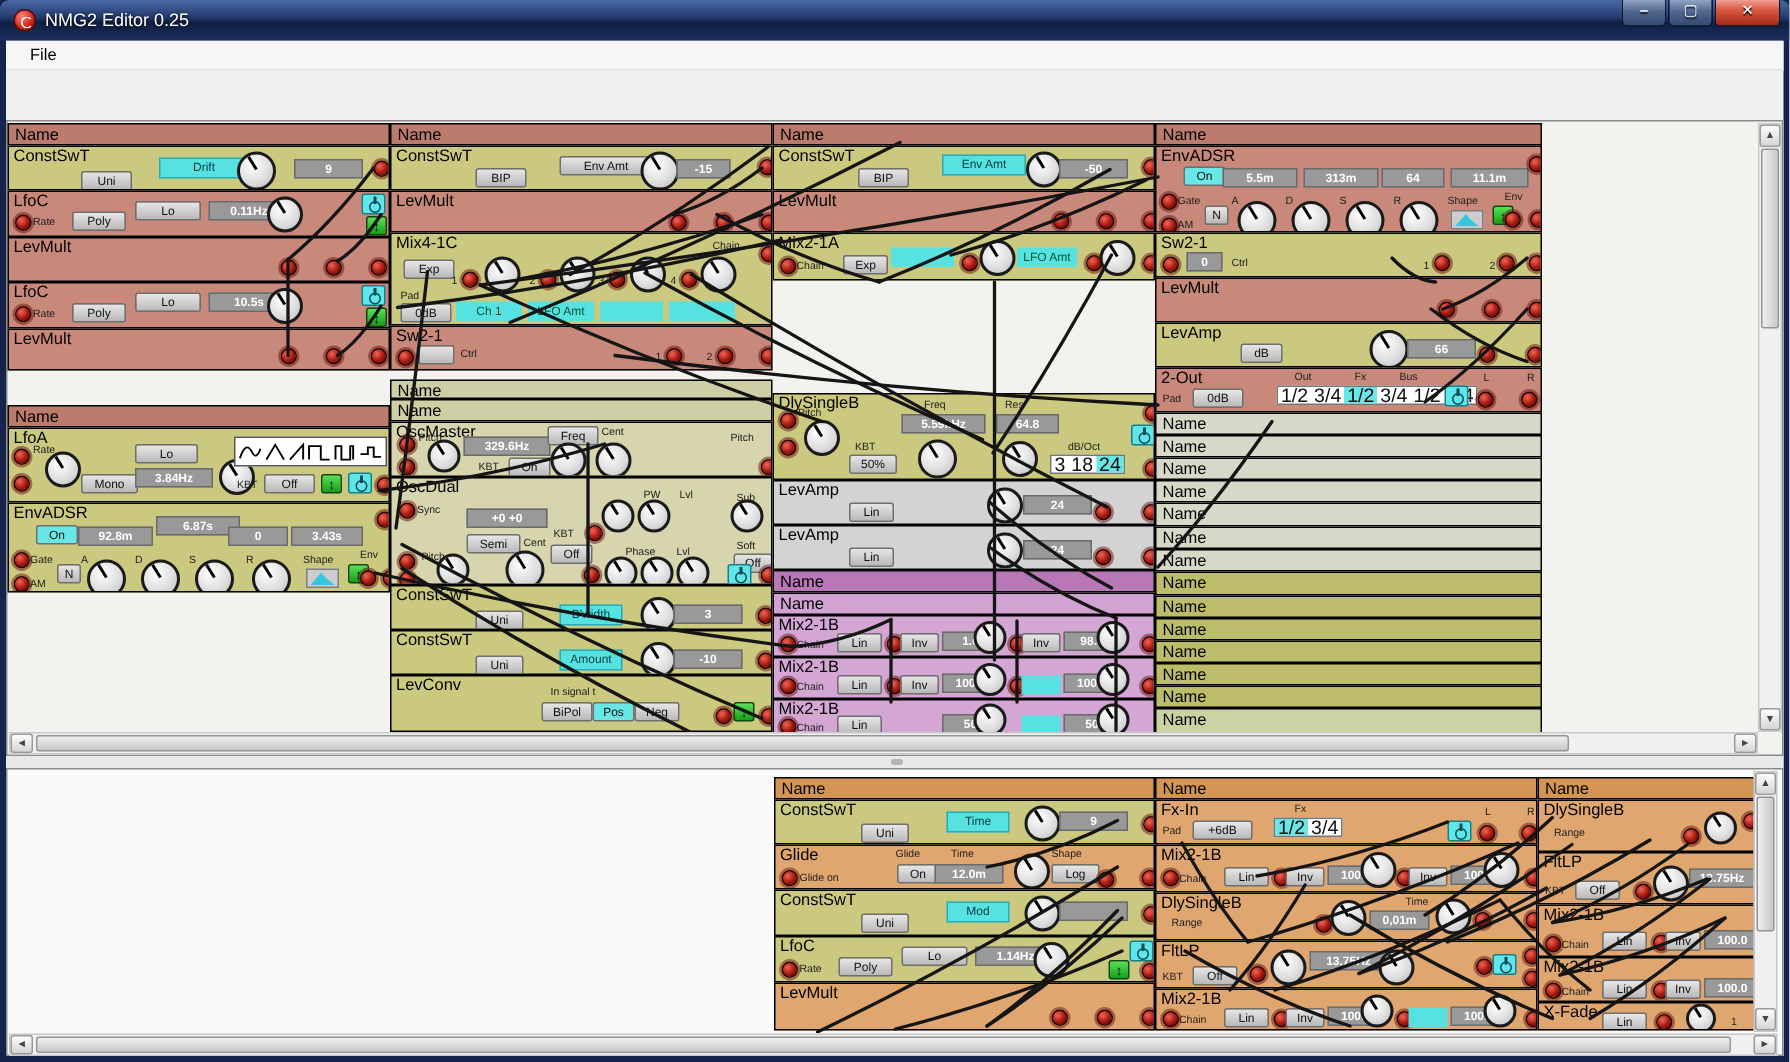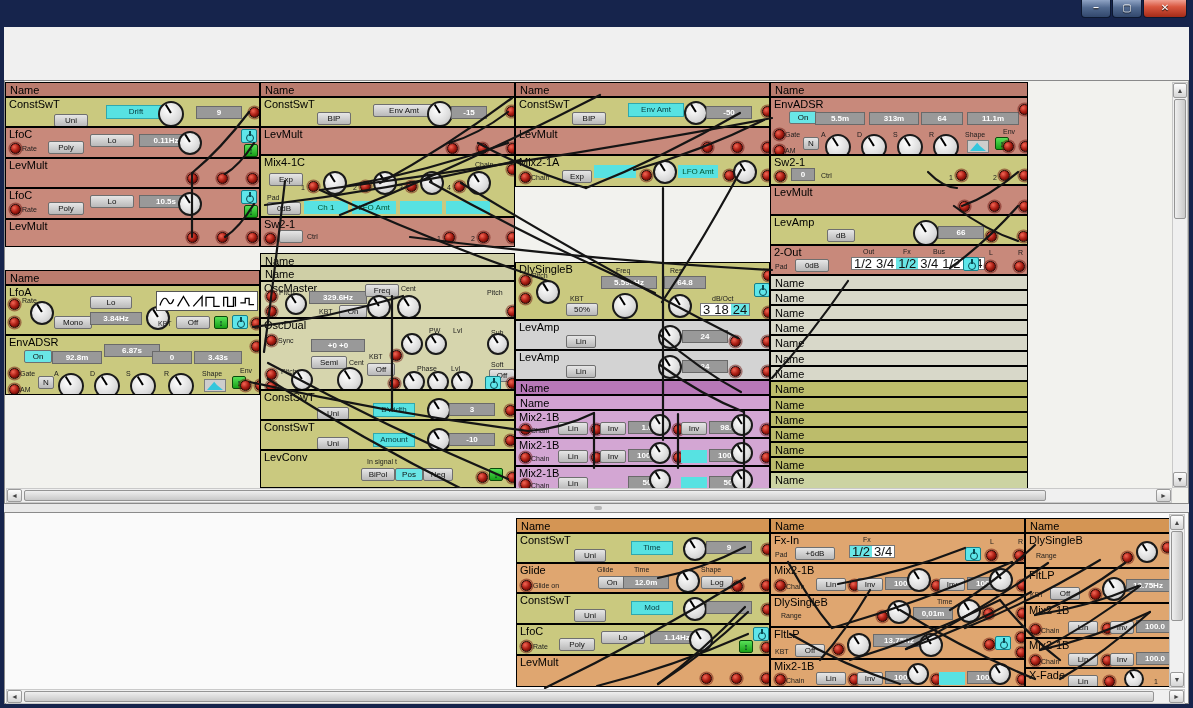--- a/index.html
+++ b/index.html
@@ -96,25 +96,32 @@
     border-radius:2px; font-size:7px; color:#444; text-align:center; }
   .sb-thumb-h { position:absolute; top:1px; height:11px;
     background:linear-gradient(#efefef,#c9c9c9); border:1px solid #949494; border-radius:2px; }
   .sb-thumb-v { position:absolute; left:1px; width:12px;
     background:linear-gradient(90deg,#efefef,#c9c9c9); border:1px solid #949494; border-radius:2px; }
 </style>
 </head>
 <body>
 
 <div id="app">
+  <div id="titlebar">
+    <span id="app-icon"></span>
+    <span id="title-text">NMG2 Editor 0.25</span>
+  </div>
   <span class="winbtn" id="btn-min"></span>
   <span class="winbtn" id="btn-max"></span>
   <span class="winbtn" id="btn-close"></span>
 
   <div id="client-bg"></div>
+  <div id="menubar">
+    <span id="menu-file">File</span>
+  </div>
 
   <div class="panel" id="panel-top"></div>
   <div class="panel" id="panel-split">
     <span id="split-dot"></span>
   </div>
   <div class="panel" id="panel-bottom"></div>
 
   <div id="modules-layer">
       <div class="module" style="left: 5px; top: 82px; width: 255px; height: 15px; background: rgb(187, 124, 110);">
         <span class="hdrtxt">Name</span>

